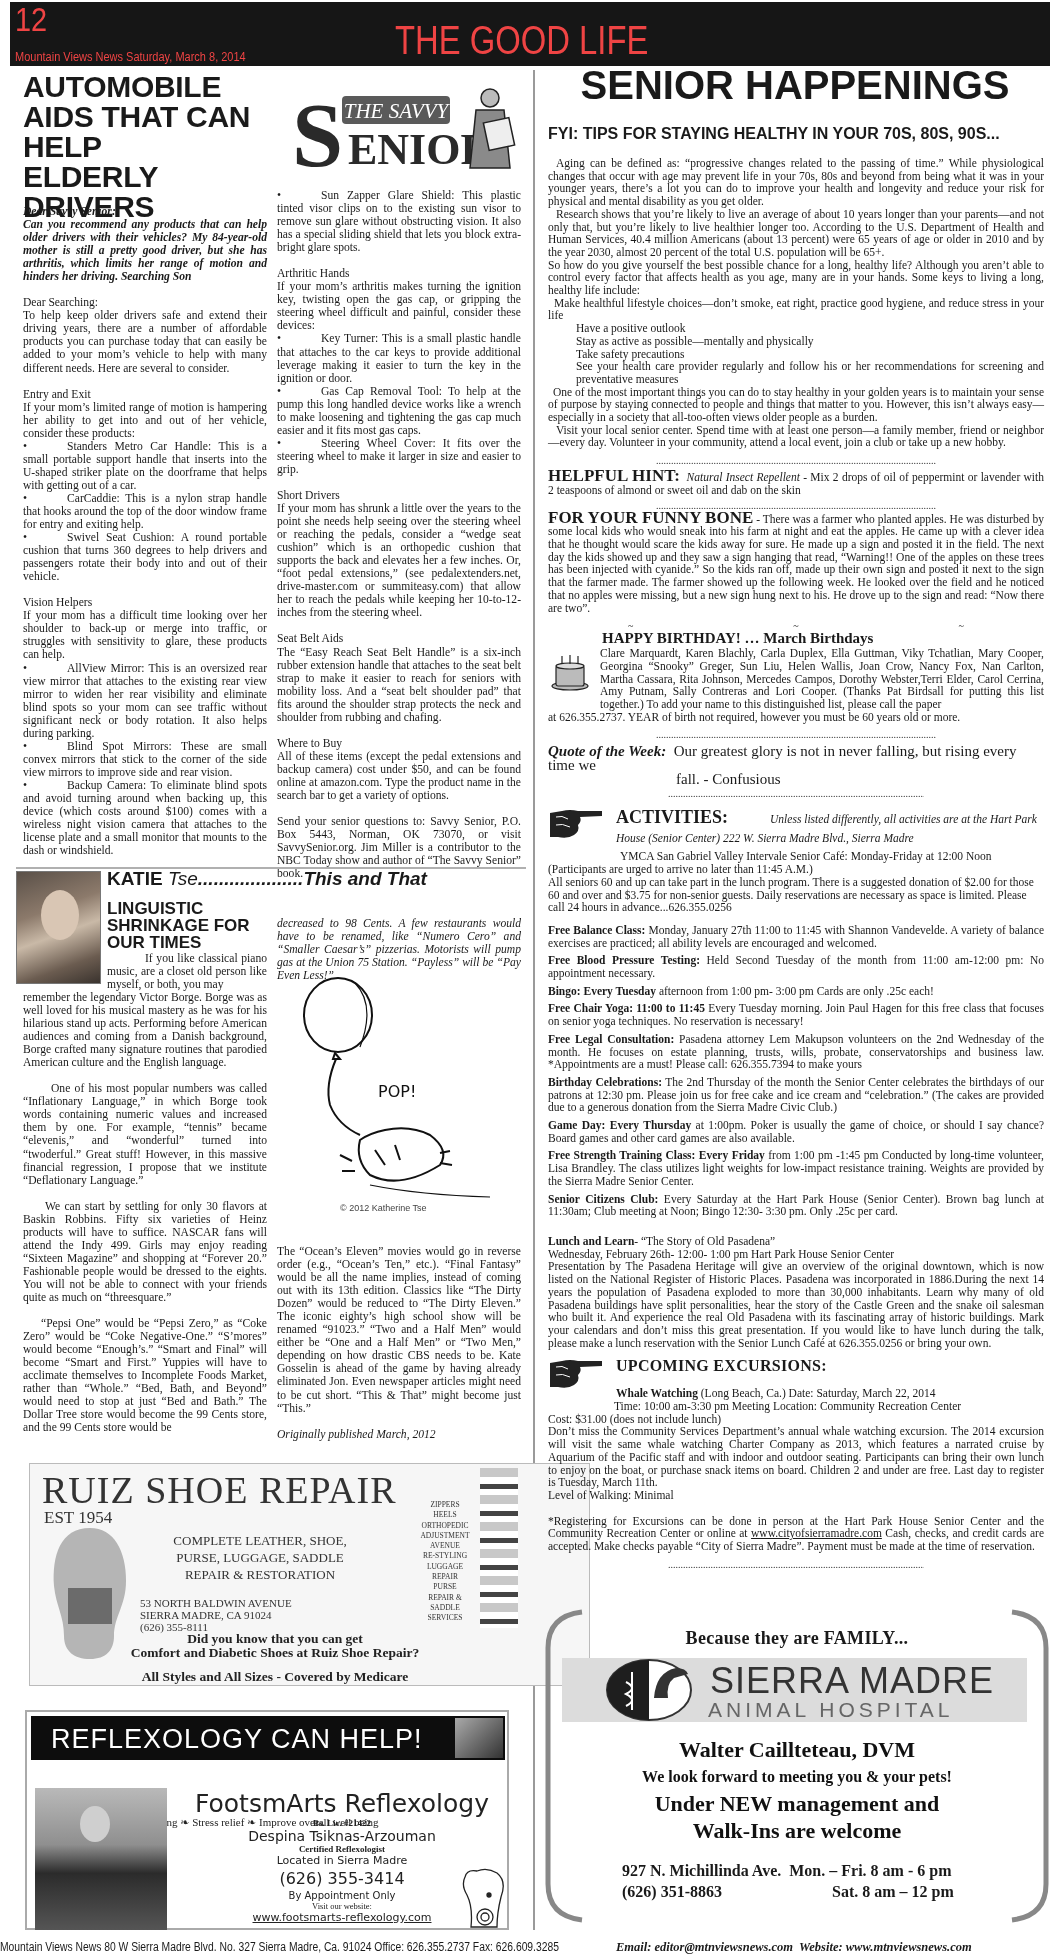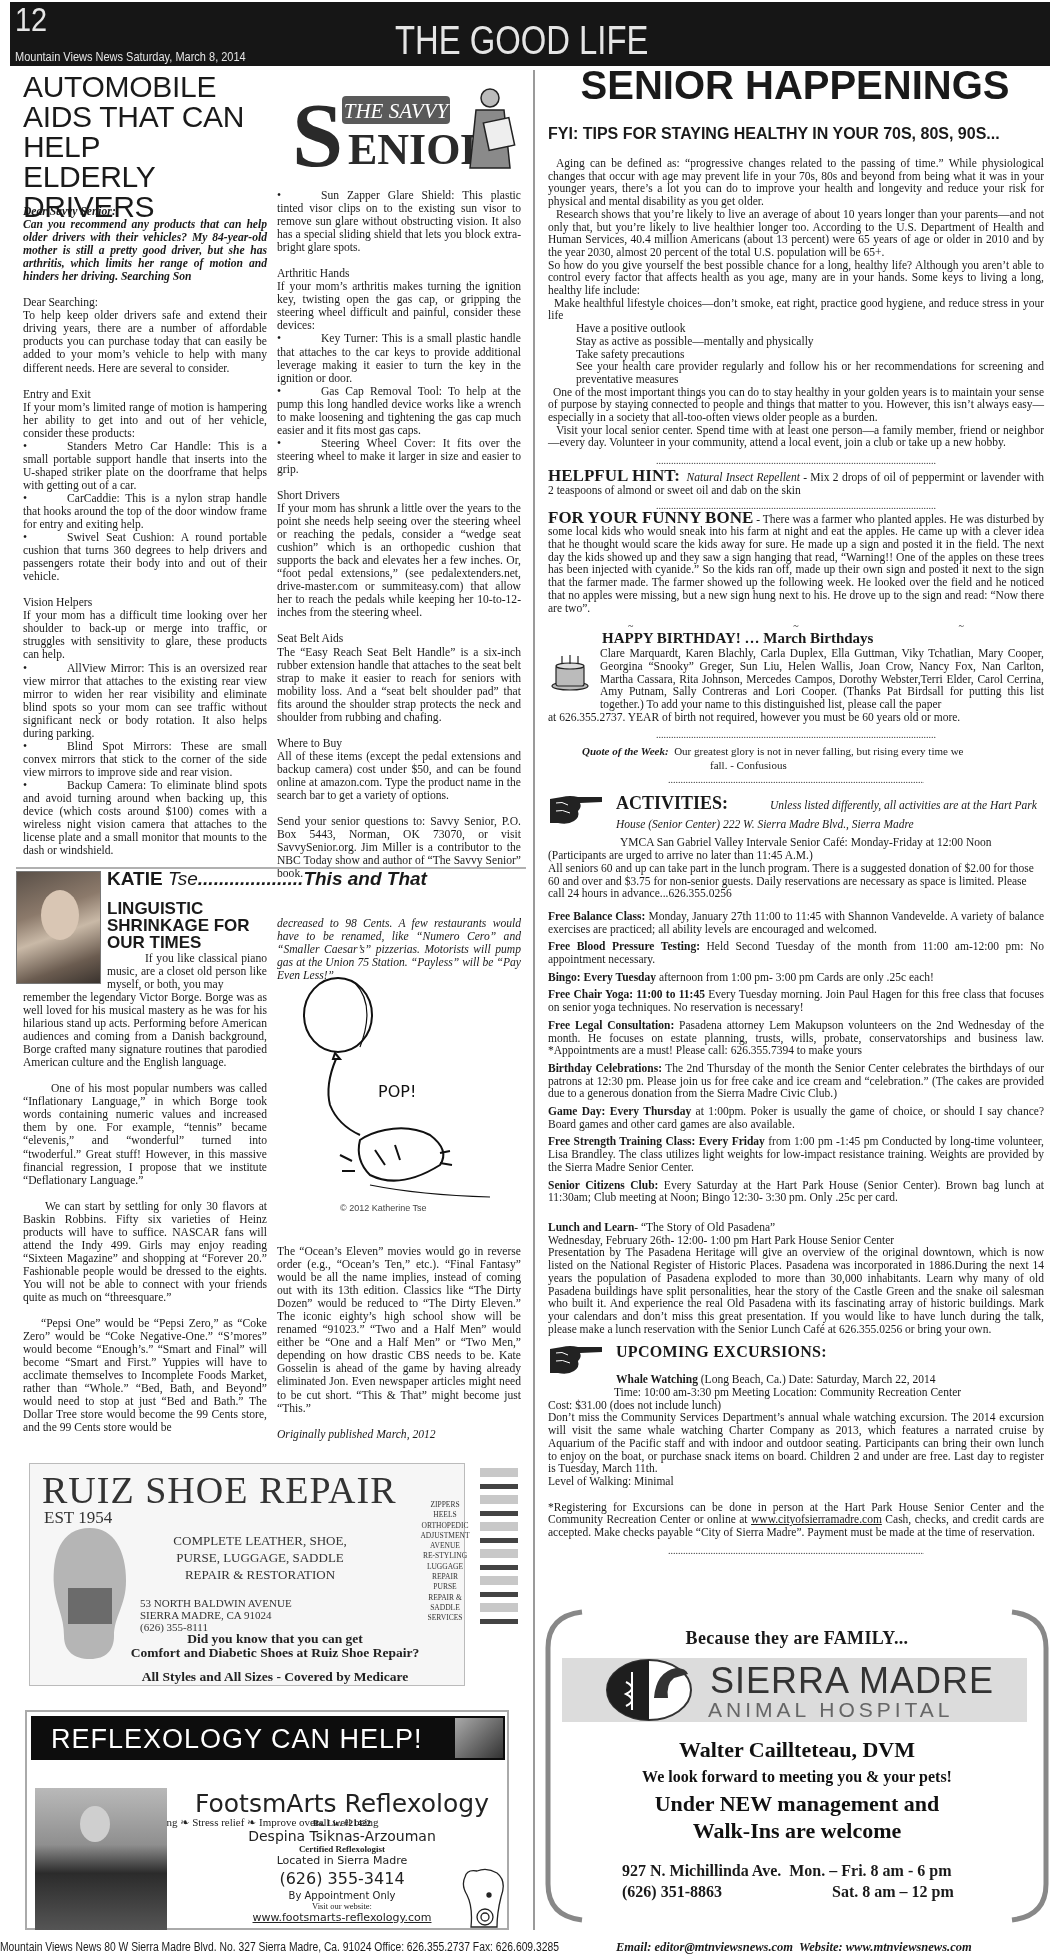--- a/index.html
+++ b/index.html
@@ -1,27 +1,27 @@
 <!DOCTYPE html>
 <html><head>
 <meta charset="utf-8">
 <style>
   * { box-sizing: border-box; margin: 0; padding: 0; }
   html, body { width: 1056px; height: 1959px; background: #fff; overflow: hidden; }
   body { position: relative; font-family: "Liberation Serif", serif; color: #1a1a1a; }
 
-  .masthead { position: absolute; left: 10px; top: 2px; width: 1040px; height: 64px; background: #161616; color: #e5e5e5; }
+  .masthead { position: absolute; left: 10px; top: 2px; width: 1040px; height: 64px; background: #161616; color: #ef4444; }
   .masthead .pagenum { position: absolute; left: 5px; top: -2px; font-family: "Liberation Sans", sans-serif; font-size: 34px; font-stretch: condensed; transform: scaleX(.85); transform-origin: left; }
   .masthead .dateline { position: absolute; left: 5px; top: 48px; font-family: "Liberation Sans", sans-serif; font-size: 12.5px; transform: scaleX(.88); transform-origin: left; white-space: nowrap; }
   .masthead .section { position: absolute; left: 385px; top: 16px; font-family: "Liberation Sans", sans-serif; font-size: 40px; letter-spacing: 0px; transform: scaleX(.82); transform-origin: left; white-space: nowrap; }
 
   .abs { position: absolute; }
   .vrule { position: absolute; left: 533px; top: 70px; width: 2px; height: 1860px; background: #9a9a9a; }
 
-  .headline-big { font-family: "Liberation Sans", sans-serif; font-weight: normal; font-size: 30px; line-height: 30px; letter-spacing: -0.3px; }
+  .headline-big { font-family: "Liberation Sans", sans-serif; font-weight: bold; font-size: 30px; line-height: 30px; letter-spacing: -0.3px; }
   .p { font-size: 11.6px; line-height: 13.05px; text-align: justify; }
   .p-it { font-style: italic; font-weight: bold; }
   .gap { height: 13px; }
   .bullet { text-indent: 0; }
   .bullet .dot { display: inline-block; width: 44px; }
 
   .savvy-logo { position: absolute; left: 290px; top: 80px; width: 230px; height: 92px; }
 
   .sh-title { font-family: "Liberation Sans", sans-serif; font-weight: bold; font-size: 40px; letter-spacing: 0px; text-align: center; white-space: nowrap; }
   .fyi { font-family: "Liberation Sans", sans-serif; font-weight: bold; font-size: 16px; white-space: nowrap; }
@@ -30,21 +30,21 @@
   .dots { text-align: center; font-size: 10px; letter-spacing: 0; color: #333; overflow: hidden; white-space: nowrap; }
   .hint-h { font-weight: bold; font-size: 17px; }
   .bday-h { font-weight: bold; font-size: 15px; }
 
   .katie-rule { position: absolute; left: 16px; top: 867px; width: 510px; height: 2px; background: #b0b0b0; }
   .katie-photo { position: absolute; left: 16px; top: 871px; width: 85px; height: 113px; background: linear-gradient(160deg,#5a5048 0%,#8c7a6b 35%,#c9b9a7 55%,#6b5c50 80%,#3a332e 100%); border: 1px solid #777; }
   .katie-photo .face { position: absolute; left: 24px; top: 18px; width: 38px; height: 50px; border-radius: 50%; background: #d9c6b4; }
   .katie-head { font-family: "Liberation Sans", sans-serif; font-size: 19px; white-space: nowrap; }
   .ling { font-family: "Liberation Sans", sans-serif; font-weight: bold; font-size: 17px; line-height: 17px; }
 
-  .ad-ruiz { position: absolute; left: 29px; top: 1463px; width: 436px; height: 223px; border: 1px solid #bbb; background: #f6f6f6; }
+  .ad-ruiz { position: absolute; left: 29px; top: 1463px; width: 561px; height: 223px; border: 1px solid #bbb; background: #f6f6f6; }
   .ad-reflex { position: absolute; left: 25px; top: 1710px; width: 484px; height: 220px; border: 2px solid #aaa; background: #fff; }
   .ad-vet { position: absolute; left: 542px; top: 1608px; width: 510px; height: 316px; }
 
   .footer { position: absolute; left: 0; top: 1940px; width: 1056px; height: 18px; white-space: nowrap; font-size: 12px; }
   .footer .f1 { font-family: "Liberation Sans", sans-serif; transform: scaleX(.86); transform-origin: left; display: inline-block; }
 </style>
 </head>
 <body>
 
 <div class="masthead">
@@ -275,21 +275,21 @@
         <rect x="6" y="14" width="28" height="20" rx="2"></rect>
         <ellipse cx="20" cy="14" rx="14" ry="3" fill="#ddd"></ellipse>
         <path d="M12 12 L12 4 M20 12 L20 3 M28 12 L28 4" fill="none"></path>
       </g>
     </svg>
     <div class="rp">Clare Marquardt, Karen Blachly, Carla Duplex, Ella Guttman, Viky Tchatlian, Mary Cooper, Georgina “Snooky” Greger, Sun Liu, Helen Wallis, Joan Crow, Nancy Fox, Nan Carlton, Martha Cassara, Rita Johnson, Mercedes Campos, Dorothy Webster,Terri Elder, Carol Cerrina, Amy Putnam, Sally Contreras and Lori Cooper.   (Thanks Pat Birdsall for putting this list together.)   To add your name to this distinguished list, please call the paper</div>
   </div>
   <div class="rp">at 626.355.2737. YEAR of birth not required, however you must be 60 years old or more.</div>
   <div class="dots" style="margin:6px 90px 4px;">................................................................................................................</div>
 
-  <div style="font-size:11px; line-height:14px;margin-left:34px;">
+  <div style="font-size:15px; line-height:14px;">
     <b><i>Quote of the Week:</i></b>&nbsp;&nbsp;<span>Our greatest glory is not in never falling, but rising every time we</span>
     <div style="padding-left:128px;">fall.                     - Confusious</div>
   </div>
   <div class="dots" style="margin:2px 120px 8px;">................................................................................................................</div>
 
   <div style="position:relative; padding-left:68px; min-height:34px;">
     <svg class="abs" style="left:0; top:0;" width="56" height="34" viewBox="0 0 56 34">
       <path d="M2 6 L14 4 Q22 2 30 4 L54 4 L54 9 L32 10 Q34 14 30 18 Q32 24 26 28 Q20 32 10 30 L2 30 Z" fill="#222"></path>
       <path d="M8 10 Q14 8 20 12 M8 18 Q14 16 22 20" stroke="#fff" stroke-width="1" fill="none"></path>
     </svg>

